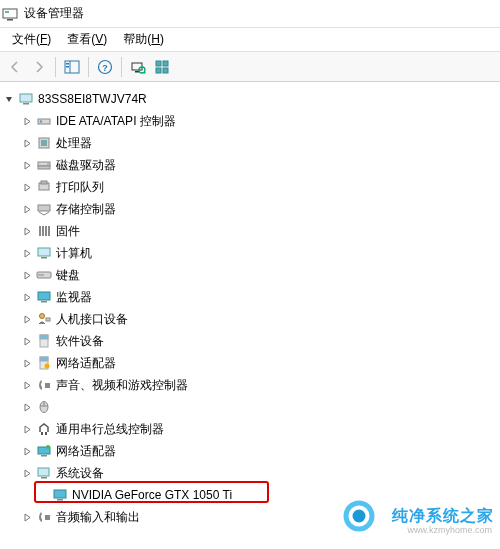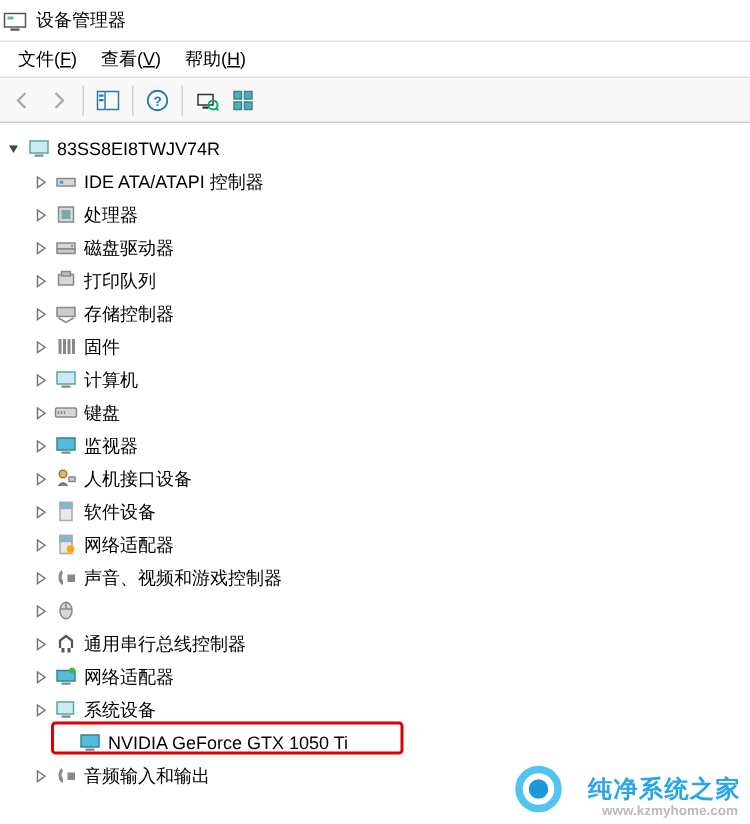--- a/index.html
+++ b/index.html
@@ -14,22 +14,22 @@
 .tool-sep { width: 1px; height: 20px; background: #d0d0d0; margin: 0 3px; }
 .tool-btn { width: 22px; height: 22px; display: flex; align-items: center; justify-content: center; }
 .tool-btn.disabled { opacity: 0.4; }
 .tree { padding: 6px 2px; overflow: auto; }
 .tree-row { display: flex; align-items: center; height: 22px; white-space: nowrap; }
 .tree-row .toggle { width: 14px; height: 14px; display: flex; align-items: center; justify-content: center; color: #666; font-size: 10px; margin-right: 2px; }
 .tree-row .spacer { display: inline-block; }
 .tree-row .node-icon { width: 16px; height: 16px; margin-right: 4px; display: flex; align-items: center; justify-content: center; }
 .tree-row .label { font-size: 12px; }
 .highlight-box { position: absolute; border: 2px solid #d00; border-radius: 3px; pointer-events: none; }
-.watermark { position: absolute; right: 6px; bottom: 6px; display: flex; align-items: center; gap: 16px; font-size: 16px; color: #2aa5e8; font-weight: bold; letter-spacing: 1px; }
-.watermark .url { position: absolute; right: 2px; bottom: -2px; font-size: 9px; color: #bbb; letter-spacing: 0; font-weight: bold; }
+.watermark { position: absolute; right: 6px; bottom: 16px; display: flex; align-items: center; gap: 16px; font-size: 16px; color: #2aa5e8; font-weight: bold; letter-spacing: 1px; }
+.watermark .url { position: absolute; right: 2px; bottom: -2px; font-size: 9px; color: #bbb; letter-spacing: 0; font-weight: normal; }
 .wm-circle-outer { fill: none; stroke: #54c3f1; stroke-width: 5; }
 .wm-circle-inner { fill: #1c9ad6; }
 </style>
 </head>
 <body>
 
 <div class="titlebar">
   <span class="app-icon">
     <svg width="16" height="16" viewBox="0 0 16 16">
         <rect x="1" y="3" width="14" height="9" fill="none" stroke="#555" stroke-width="1"></rect>

